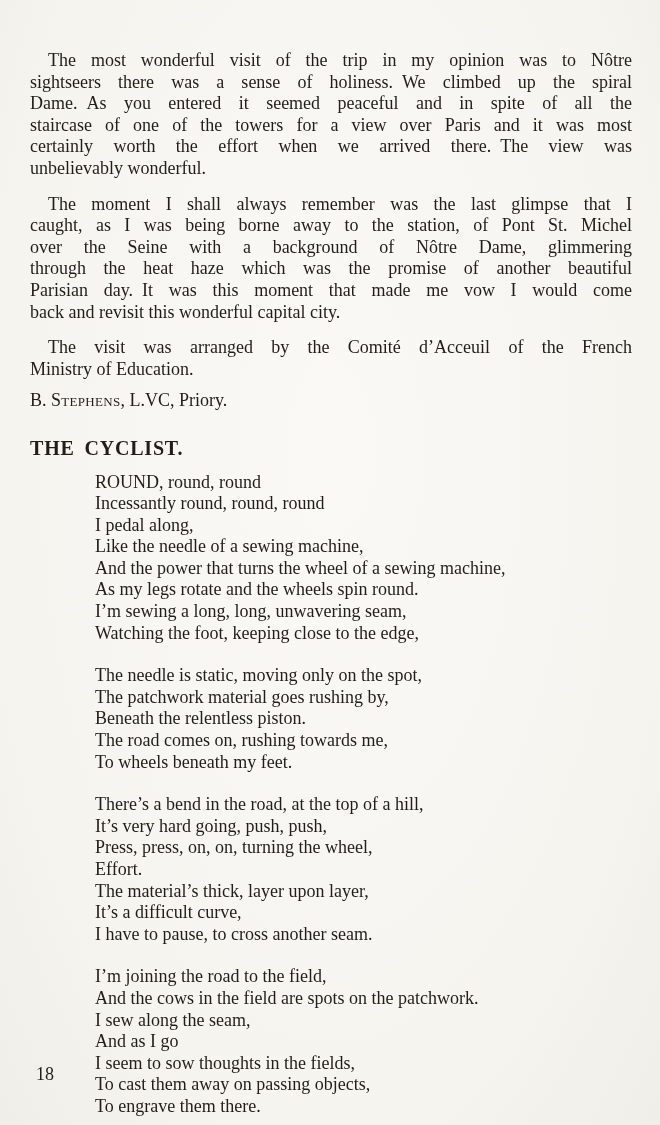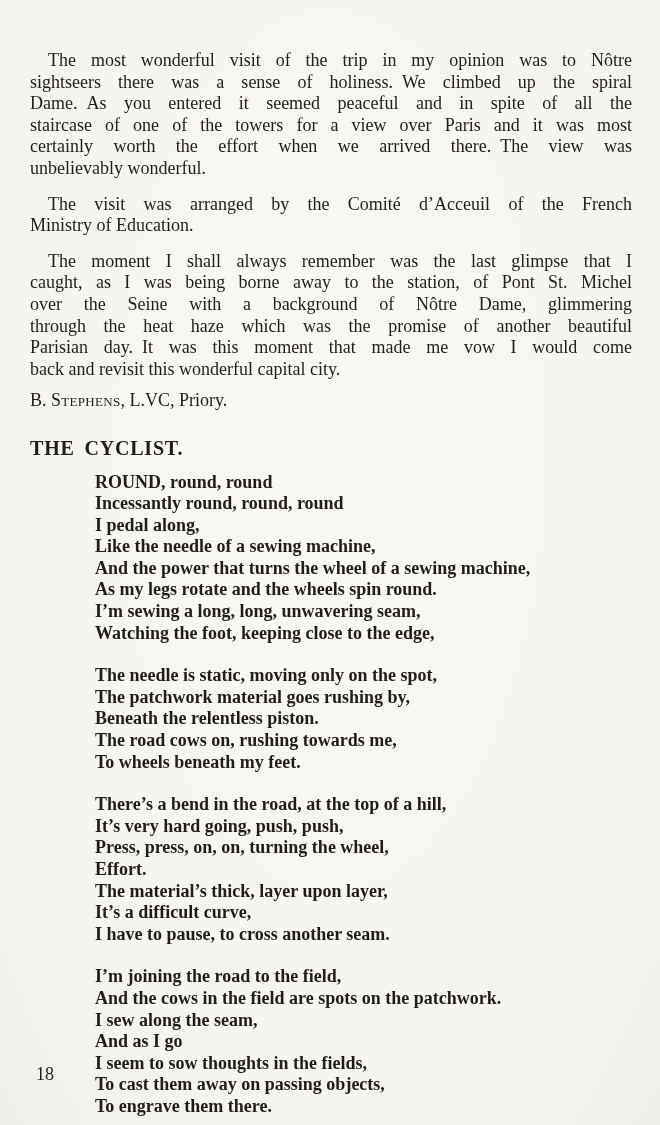--- a/index.html
+++ b/index.html
@@ -41,21 +41,21 @@
     margin-top: 2px;
   }
   .byline .sc { font-variant: small-caps; letter-spacing: 0.3px; }
   .poem-title {
     margin: 26px 0 12px 0;
     font-size: 20px;
     font-weight: bold;
     letter-spacing: 0.8px;
     word-spacing: 4px;
   }
-  .poem { padding-left: 65px; font-weight: bold; }
+  .poem { padding-left: 65px; }
   .stanza { margin: 0 0 21px 0; }
   .stanza .pline { white-space: nowrap; }
   .page-number {
     position: absolute;
     left: 36px;
     top: 1064px;
     font-size: 18px;
   }
 </style>
 </head>
@@ -67,31 +67,31 @@
     <div class="para">
       <div class="jline first">The most wonderful visit of the trip in my opinion was to Nôtre</div>
       <div class="jline">sightseers there was a sense of holiness. We climbed up the spiral</div>
       <div class="jline">Dame. As you entered it seemed peaceful and in spite of all the</div>
       <div class="jline">staircase of one of the towers for a view over Paris and it was most</div>
       <div class="jline">certainly worth the effort when we arrived there. The view was</div>
       <div class="jline last">unbelievably wonderful.</div>
     </div>
 
     <div class="para">
-      <div class="jline first">The visit was arranged by the Comité d’Acceuil of the French</div>
-      <div class="jline last">Ministry of Education.</div>
-    </div>
-
-    <div class="para">
       <div class="jline first">The moment I shall always remember was the last glimpse that I</div>
       <div class="jline">caught, as I was being borne away to the station, of Pont St. Michel</div>
       <div class="jline">over the Seine with a background of Nôtre Dame, glimmering</div>
       <div class="jline">through the heat haze which was the promise of another beautiful</div>
       <div class="jline">Parisian day. It was this moment that made me vow I would come</div>
       <div class="jline last">back and revisit this wonderful capital city.</div>
+    </div>
+
+    <div class="para">
+      <div class="jline first">The visit was arranged by the Comité d’Acceuil of the French</div>
+      <div class="jline last">Ministry of Education.</div>
     </div>
 
     <div class="byline"><span>B. </span><span class="sc">Stephens</span><span>, L.VC, Priory.</span></div>
 
     <h2 class="poem-title">THE CYCLIST.</h2>
 
     <div class="poem">
 
       <div class="stanza">
         <div class="pline">ROUND, round, round</div>
@@ -101,21 +101,21 @@
         <div class="pline">And the power that turns the wheel of a sewing machine,</div>
         <div class="pline">As my legs rotate and the wheels spin round.</div>
         <div class="pline">I’m sewing a long, long, unwavering seam,</div>
         <div class="pline">Watching the foot, keeping close to the edge,</div>
       </div>
 
       <div class="stanza">
         <div class="pline">The needle is static, moving only on the spot,</div>
         <div class="pline">The patchwork material goes rushing by,</div>
         <div class="pline">Beneath the relentless piston.</div>
-        <div class="pline">The road cows on, rushing towards me,</div>
+        <div class="pline">The road comes on, rushing towards me,</div>
         <div class="pline">To wheels beneath my feet.</div>
       </div>
 
       <div class="stanza">
         <div class="pline">There’s a bend in the road, at the top of a hill,</div>
         <div class="pline">It’s very hard going, push, push,</div>
         <div class="pline">Press, press, on, on, turning the wheel,</div>
         <div class="pline">Effort.</div>
         <div class="pline">The material’s thick, layer upon layer,</div>
         <div class="pline">It’s a difficult curve,</div>

